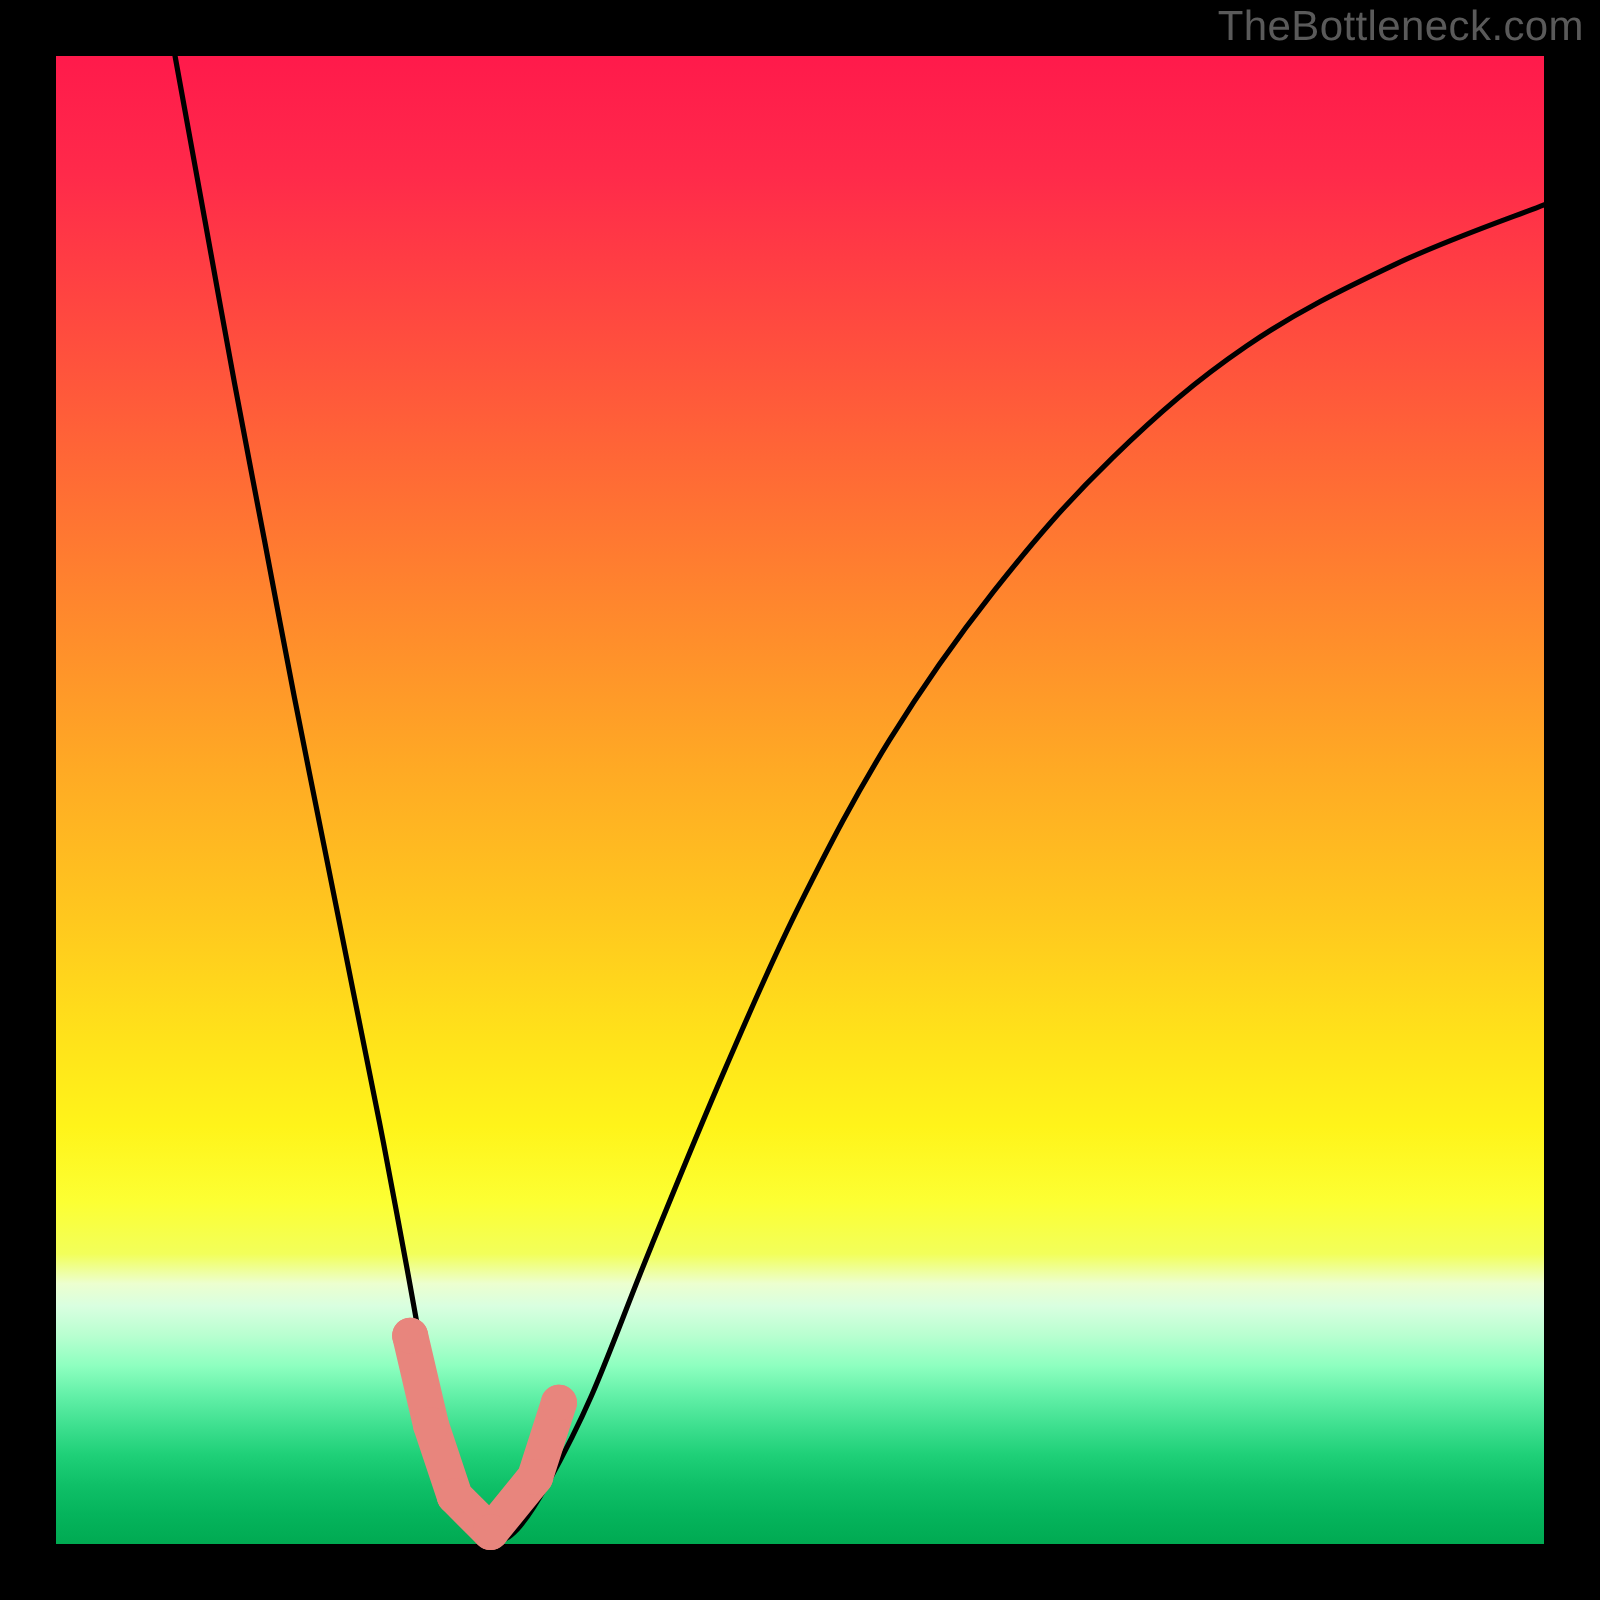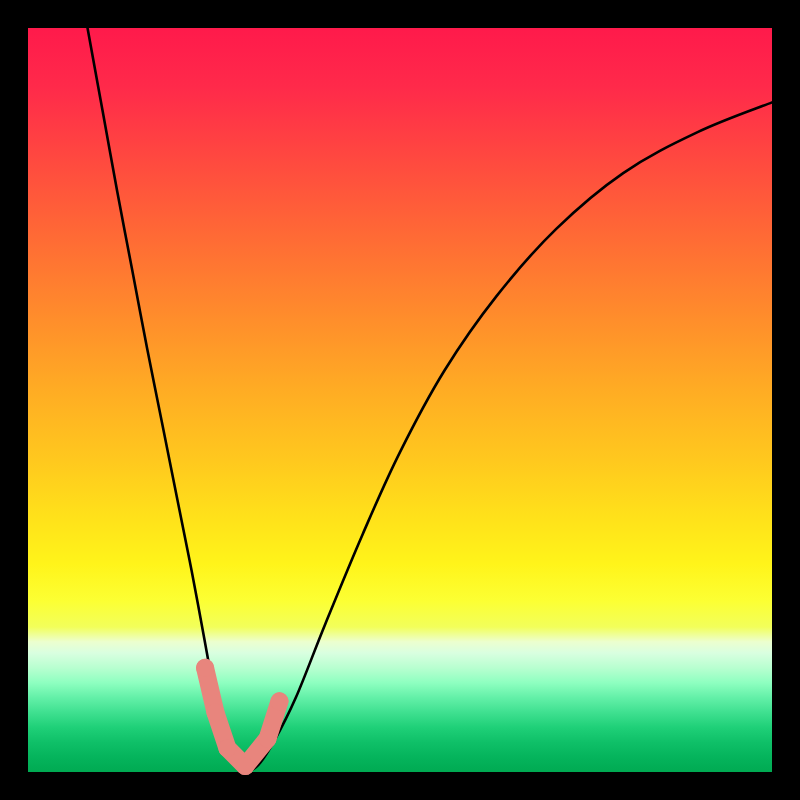--- a/index.html
+++ b/index.html
@@ -84,13 +84,14 @@
           <circle cx="177.072" cy="639.84" r="9" fill="#e8857d"></circle>
           <circle cx="187.488" cy="684.48" r="9" fill="#e8857d"></circle>
           <circle cx="199.39200000000002" cy="720.192" r="9" fill="#e8857d"></circle>
           <circle cx="217.248" cy="738.048" r="9" fill="#e8857d"></circle>
           <circle cx="239.568" cy="710.52" r="9" fill="#e8857d"></circle>
           <circle cx="251.47199999999998" cy="673.3199999999999" r="9" fill="#e8857d"></circle>
         </g>
     </svg>
   </div>
 
+  <div class="watermark">TheBottleneck.com</div>
 </div>
 
 </body></html>

